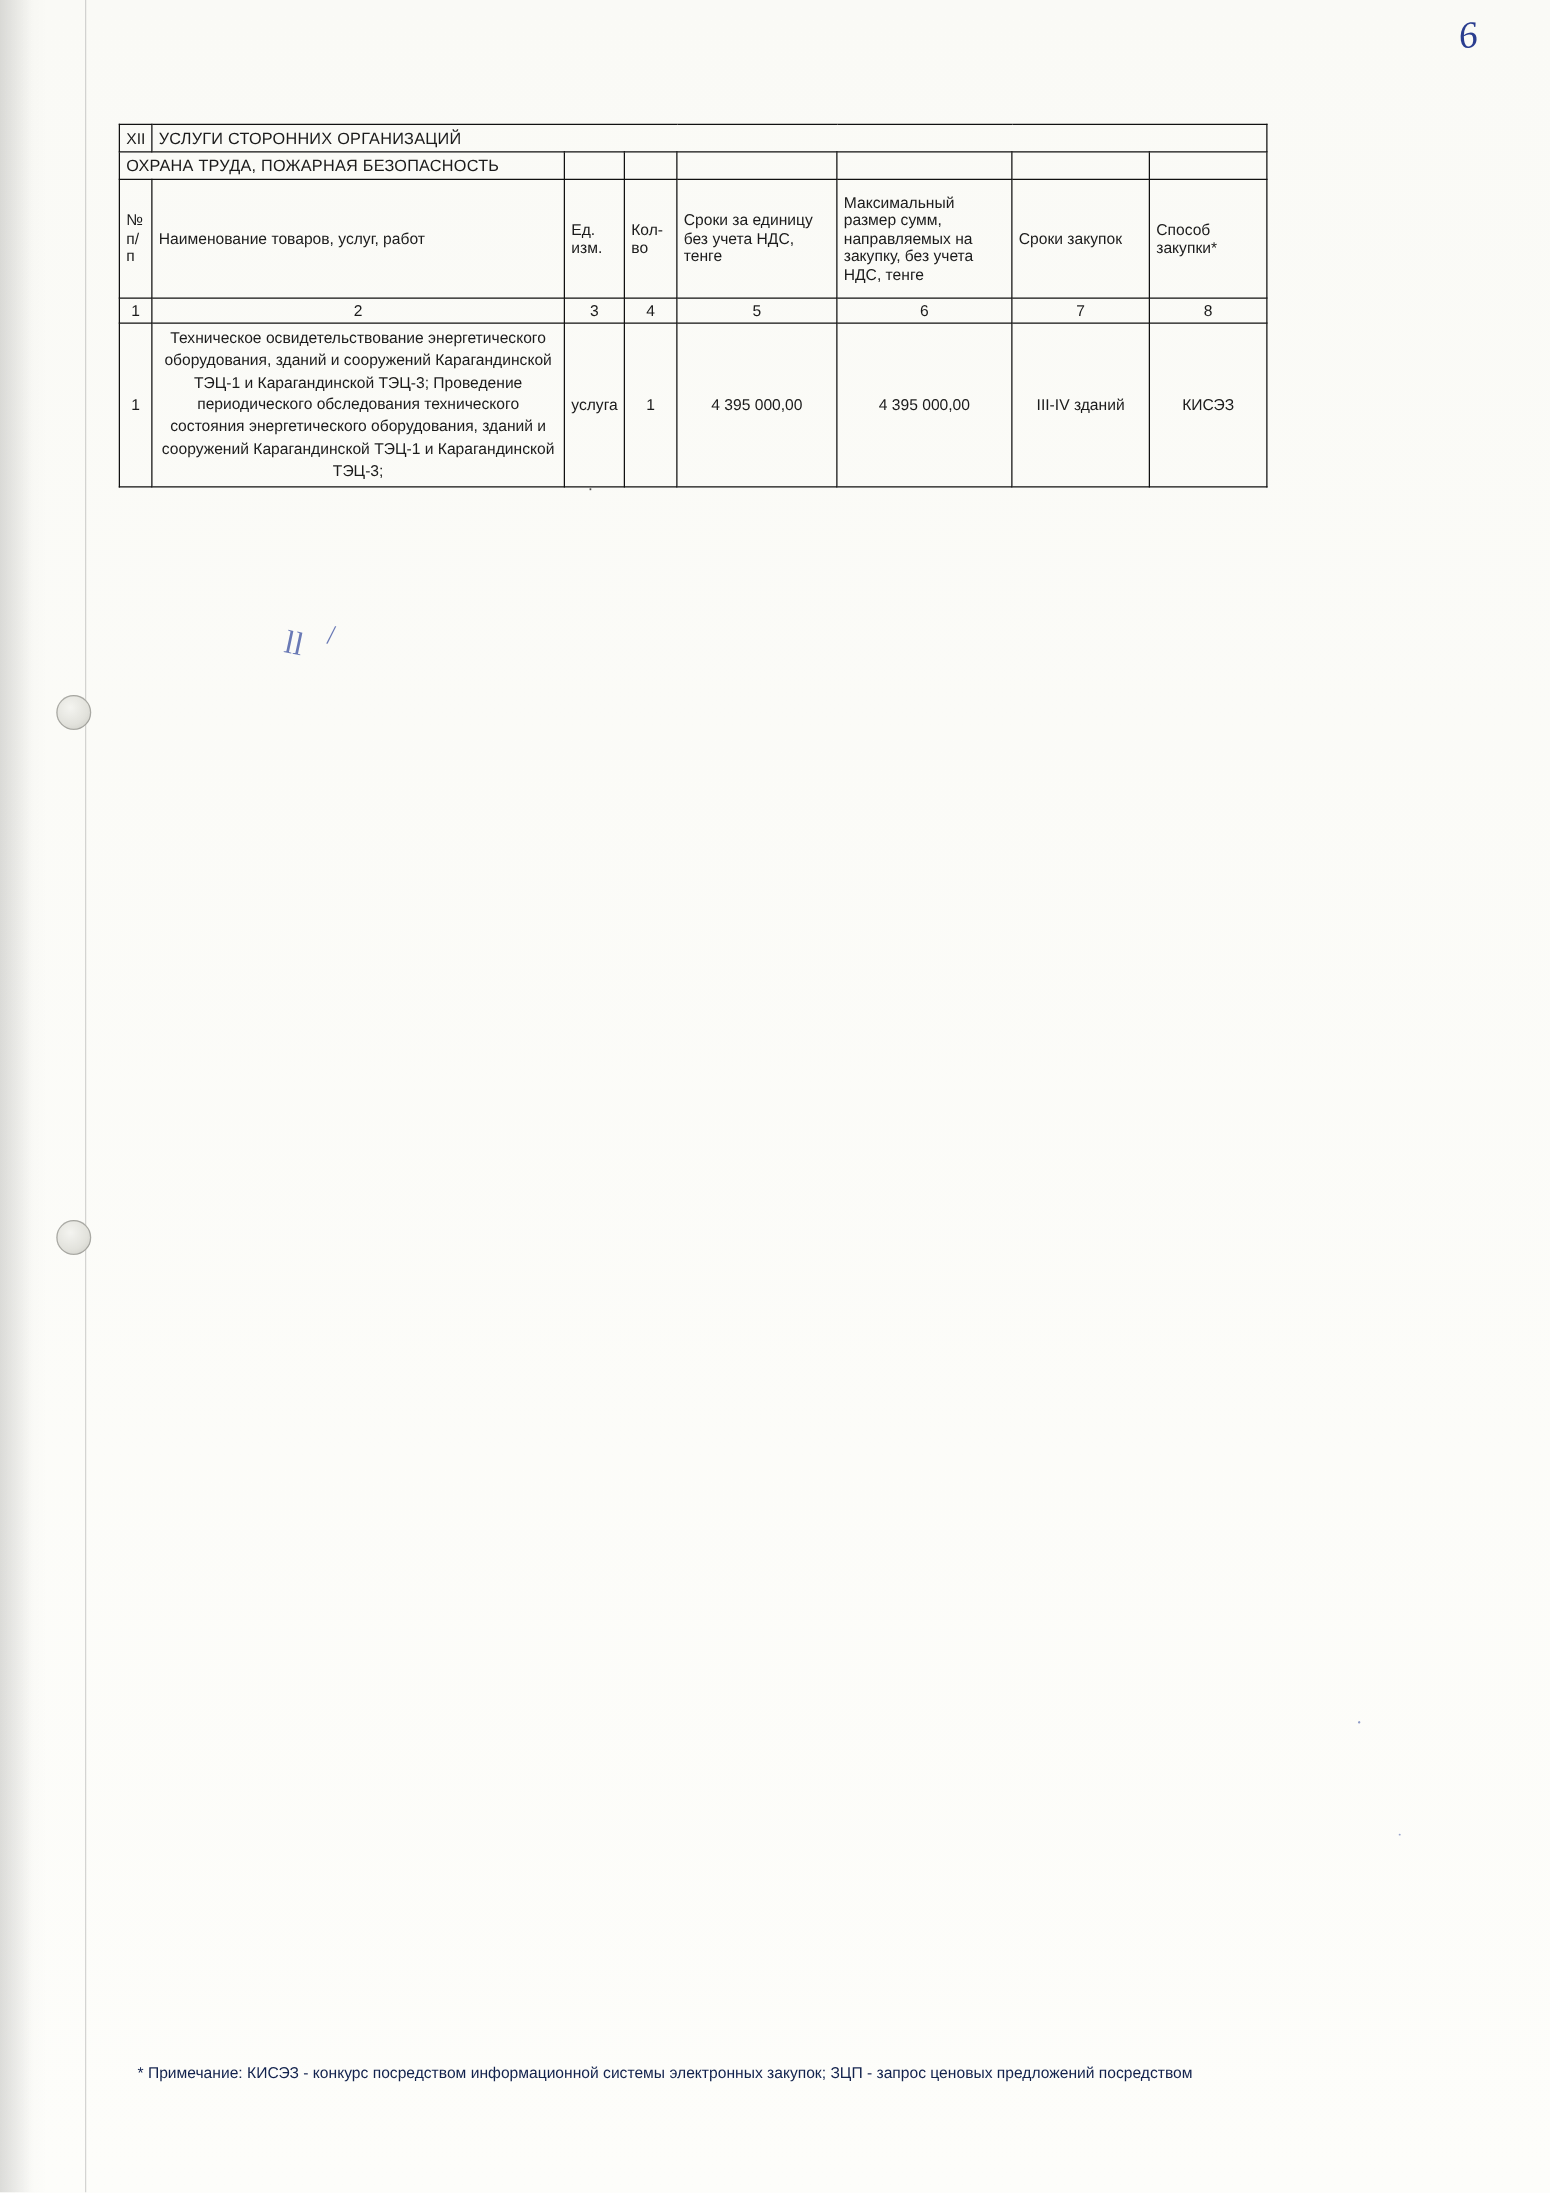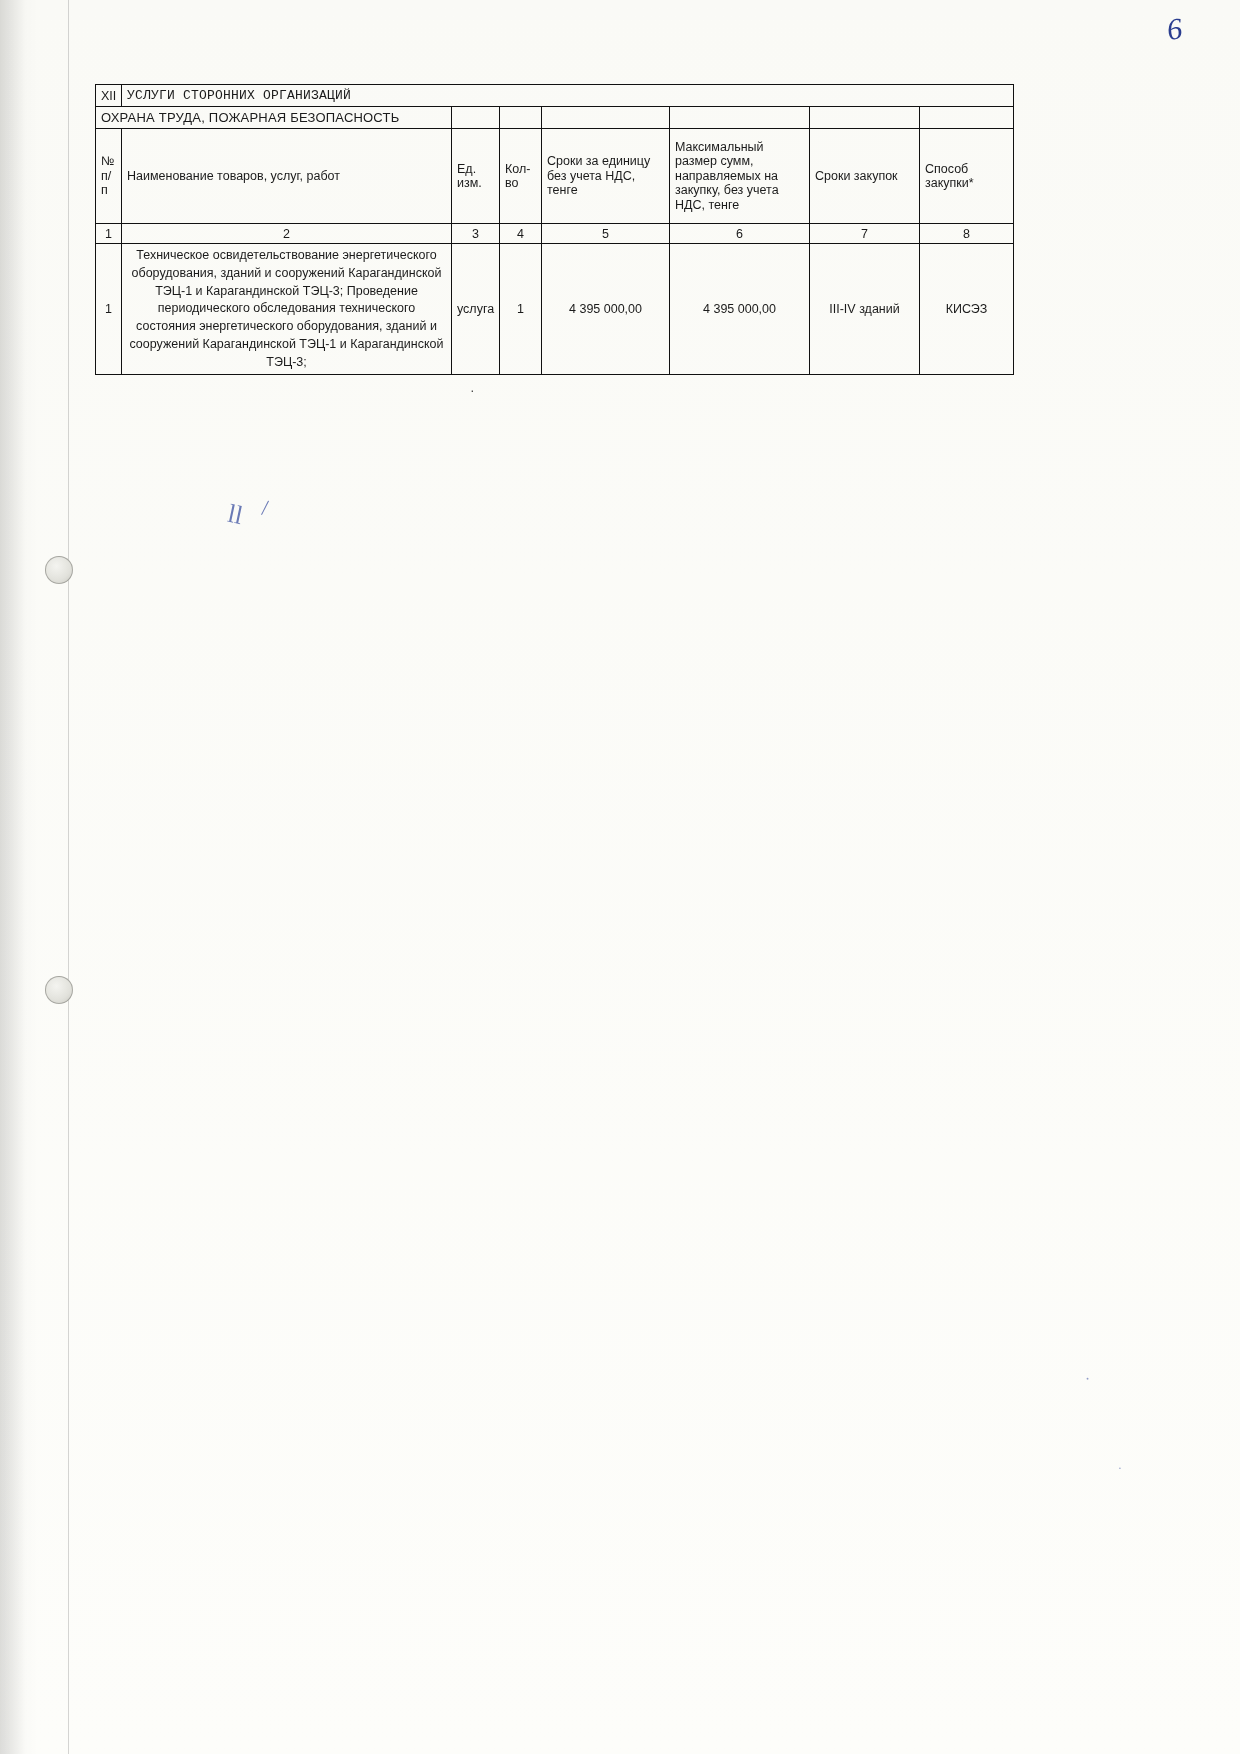--- a/index.html
+++ b/index.html
@@ -61,42 +61,41 @@
     font-size: 30px;
     font-style: italic;
     color: #2a3d8f;
     transform: rotate(-8deg);
   }
 
   
   .doc-table {
     position: absolute;
     left: 95px;
-    top: 84px;
+    top: 99px;
     width: 918px;
     border-collapse: collapse;
     table-layout: fixed;
     font-size: 12.5px;
   }
   .doc-table td, .doc-table th {
     border: 1px solid #111;
     padding: 3px 5px;
     vertical-align: middle;
     font-weight: normal;
   }
   .section-num {
     width: 26px;
     text-align: center;
     font-size: 12.5px;
   }
   .section-title {
     font-size: 13px;
     letter-spacing: 0.2px;
     padding-left: 7px;
-    font-family: Liberation Mono, monospace;
   }
   .subsection-title {
     font-size: 13px;
     letter-spacing: 0.2px;
     padding-left: 7px;
     margin-top: 44px;
   }
   .hdr {
     font-size: 12.5px;
     line-height: 1.15;
@@ -246,13 +245,14 @@
   </tbody>
 </table>
 
 <div class="dot-mark">·</div>
 <div class="pen-mark pen-1">ll</div>
 <div class="pen-mark pen-2">/</div>
 <div class="pen-mark pen-3">·</div>
 <div class="pen-mark pen-4">·</div>
 
 <div class="footnote">
+  <span class="ft-line">* Примечание: КИСЭЗ - конкурс посредством информационной системы электронных закупок; ЗЦП - запрос ценовых предложений посредством</span>
 </div>
 
 </body></html>

